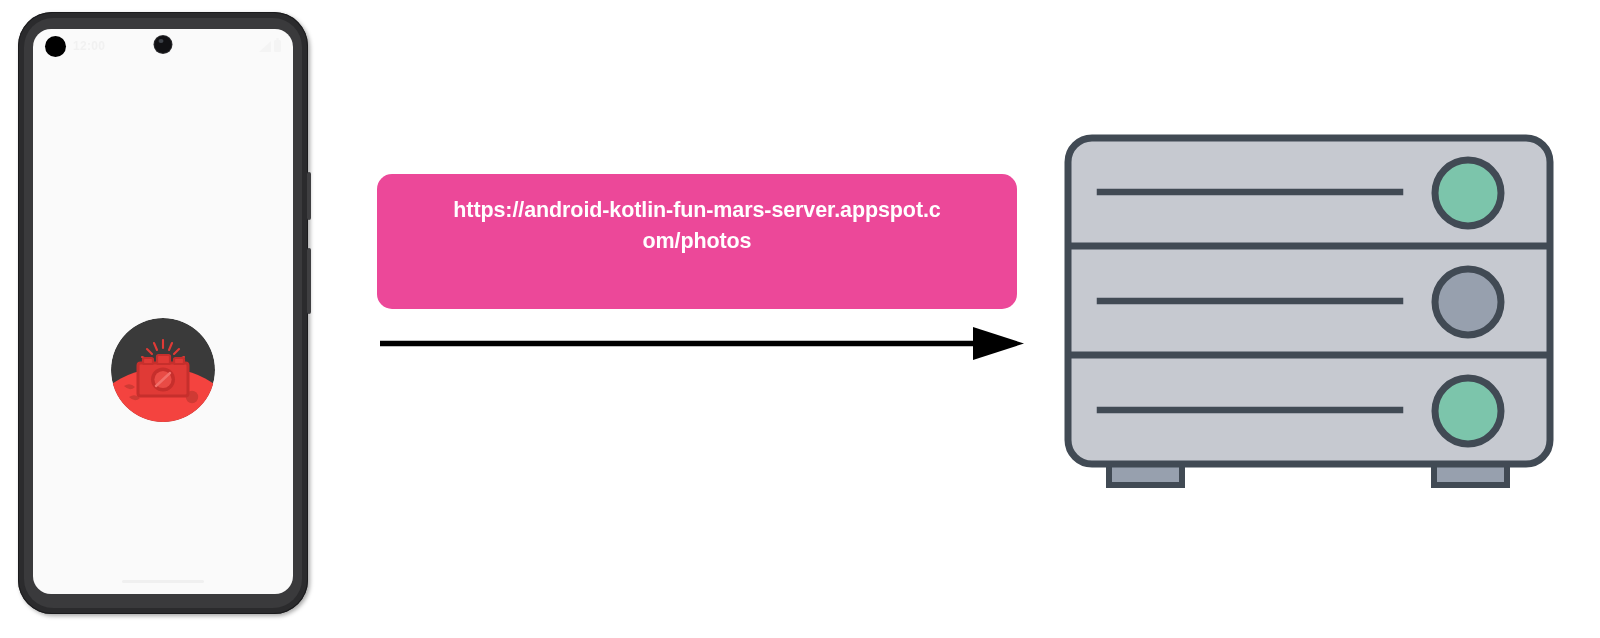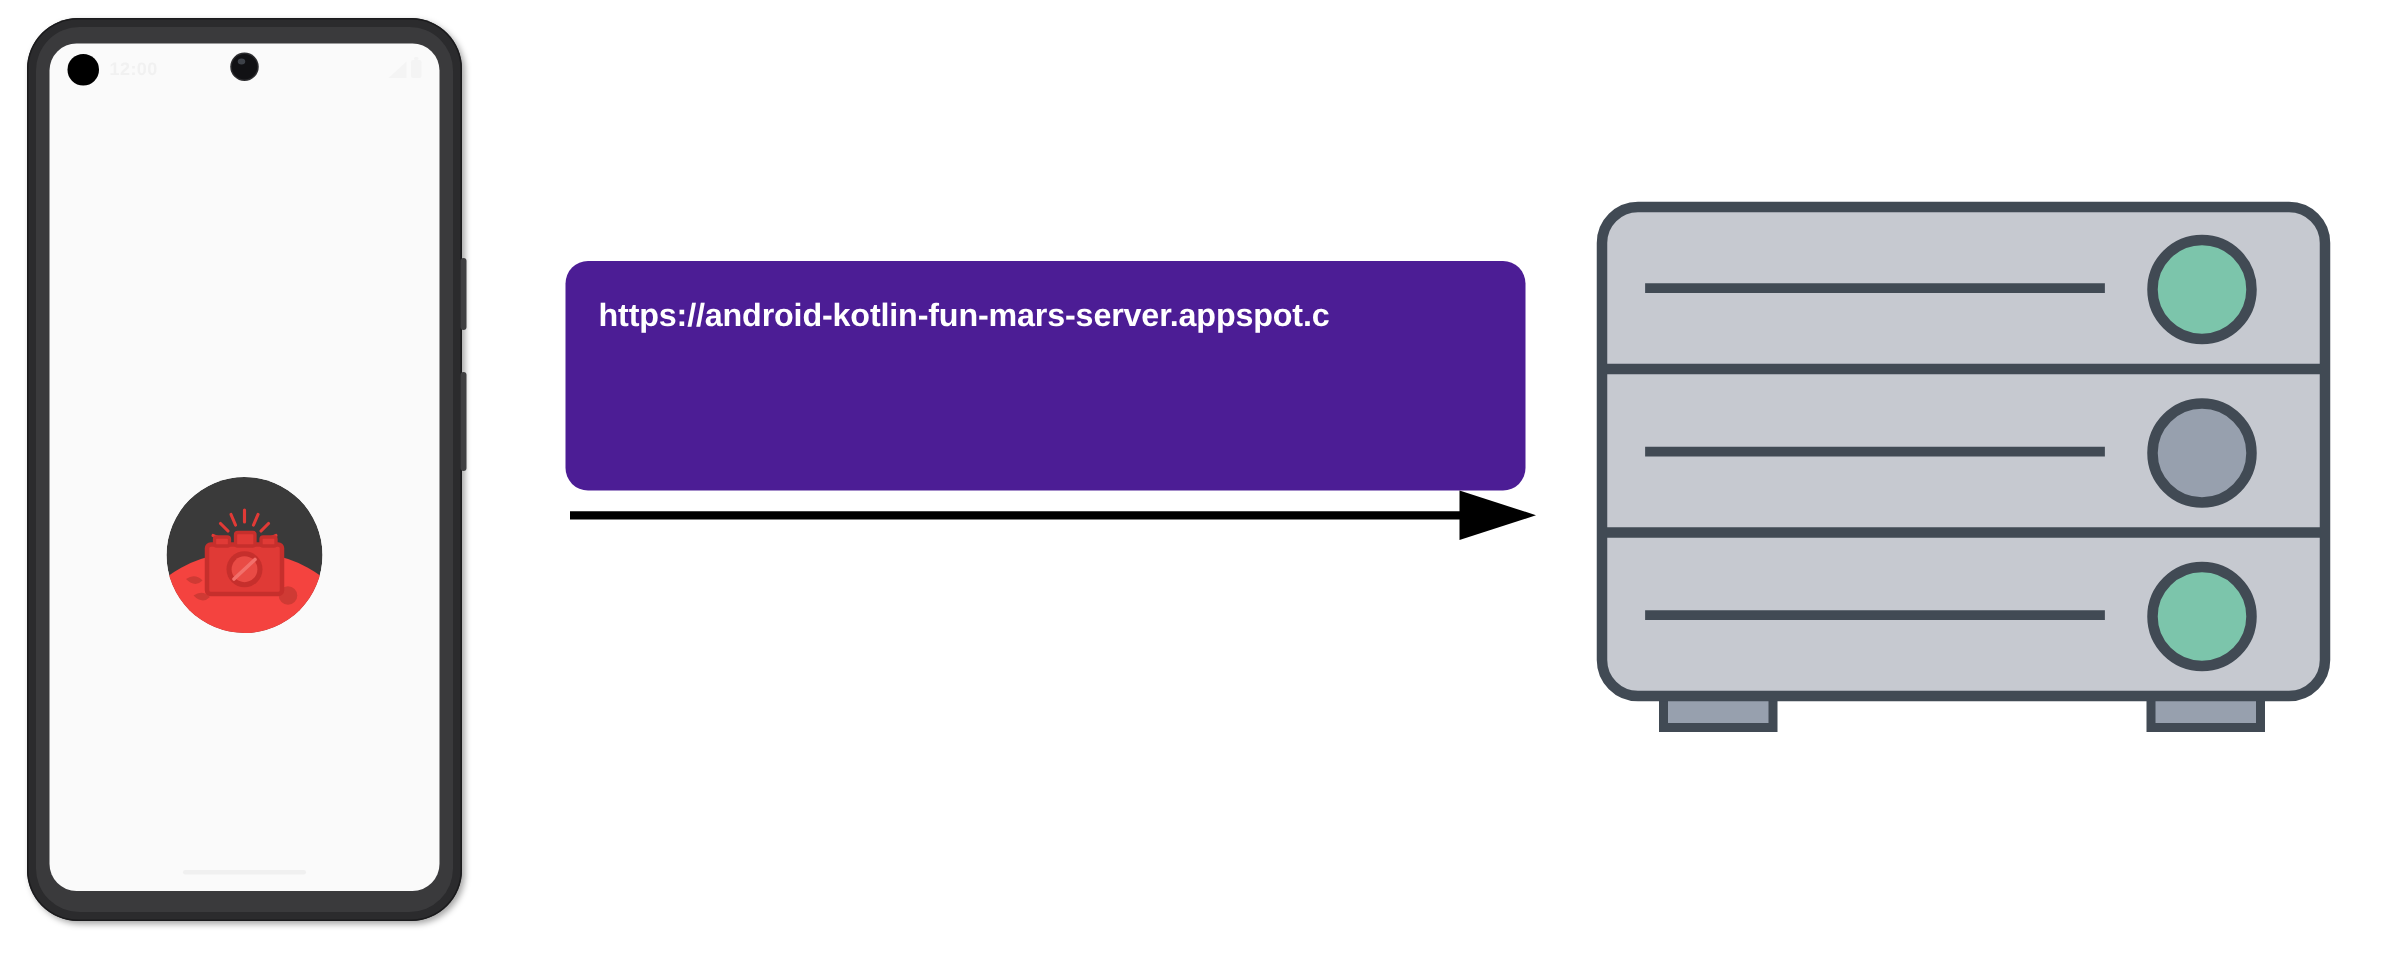--- a/index.html
+++ b/index.html
@@ -155,25 +155,26 @@
     border-radius: 2px;
     background: #f0f0f0;
   }
 
   
   .request-box {
     position: absolute;
     left: 377px;
     top: 174px;
     width: 640px;
-    height: 153px;
-    background: #4c1d95;
+    height: 135px;
+    background: #ec4899;
     border-radius: 15px;
     box-sizing: border-box;
     padding: 21px 22px 0 22px;
+    text-align: center;
   }
   .request-line {
     color: #ffffff;
     font-size: 21.5px;
     font-weight: bold;
     line-height: 31px;
     letter-spacing: -0.1px;
     word-break: break-all;
   }
 
@@ -261,20 +262,21 @@
           </g>
         </svg>
       </div>
 
       <div class="gesture-bar"></div>
     </div>
   </div>
 
   <div class="request-box">
     <div class="request-line">https://android-kotlin-fun-mars-server.appspot.c</div>
+    <div class="request-line">om/photos</div>
   </div>
 
   <div class="arrow">
     <svg viewBox="0 0 645 42" width="645" height="42">
       <line x1="1" y1="21.5" x2="600" y2="21.5" stroke="#000000" stroke-width="5.5"></line>
       <polygon points="594,5 645,21.5 594,38" fill="#000000"></polygon>
     </svg>
   </div>
 
   <div class="server">

